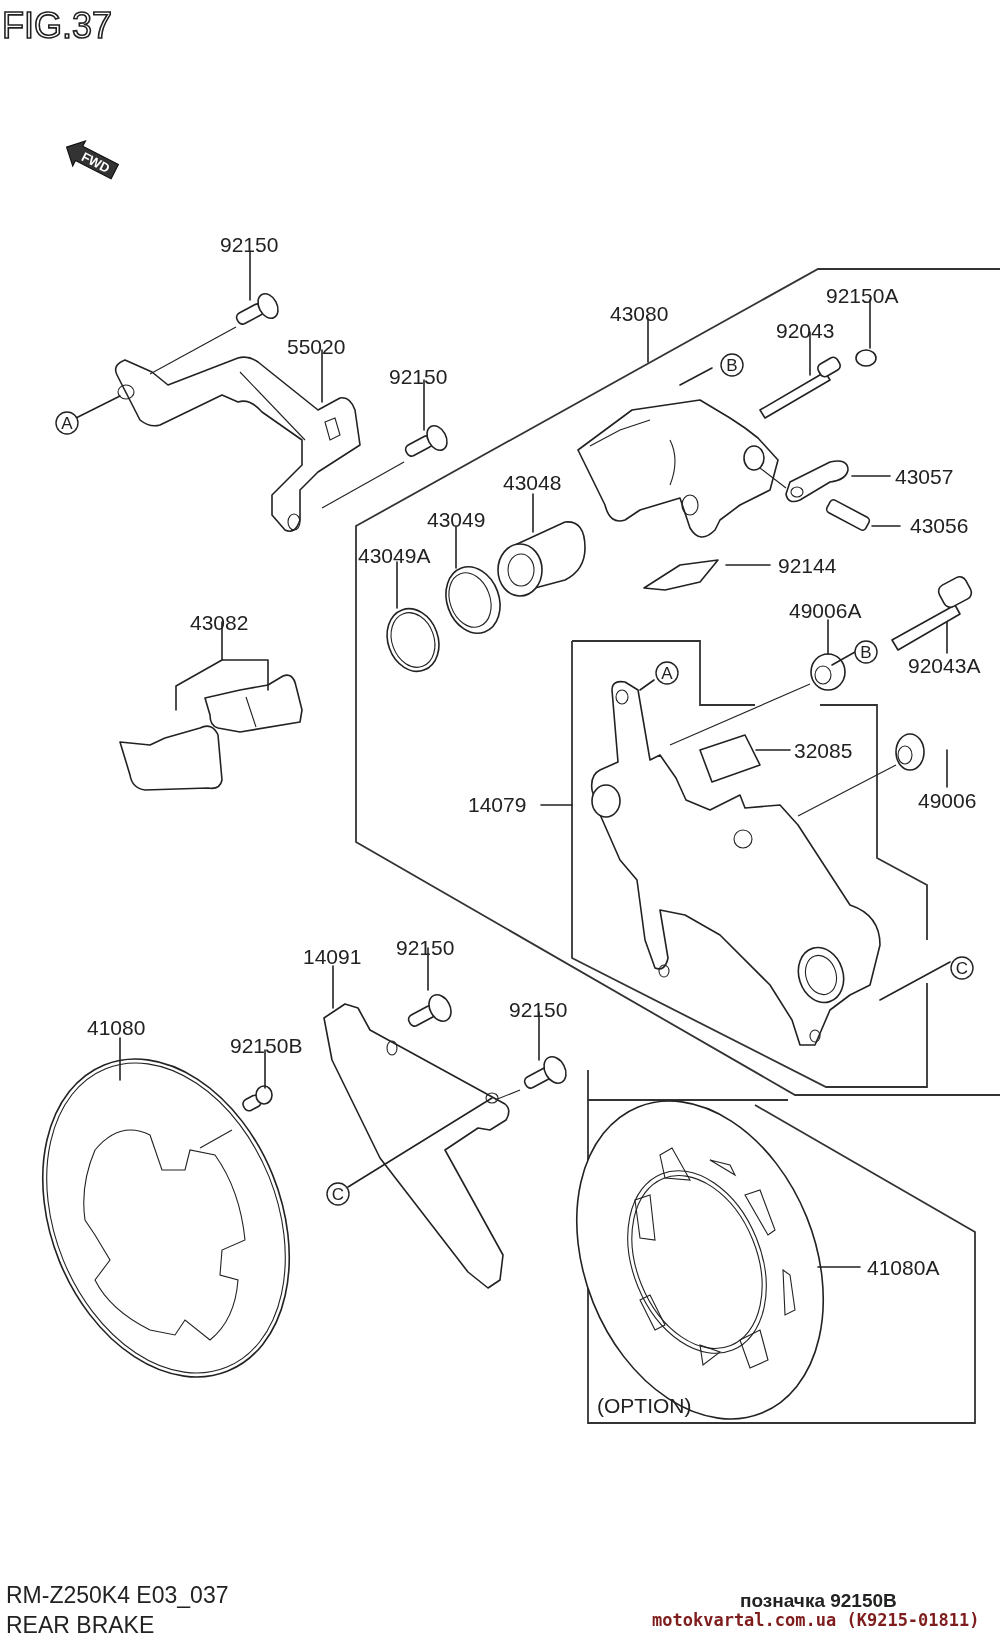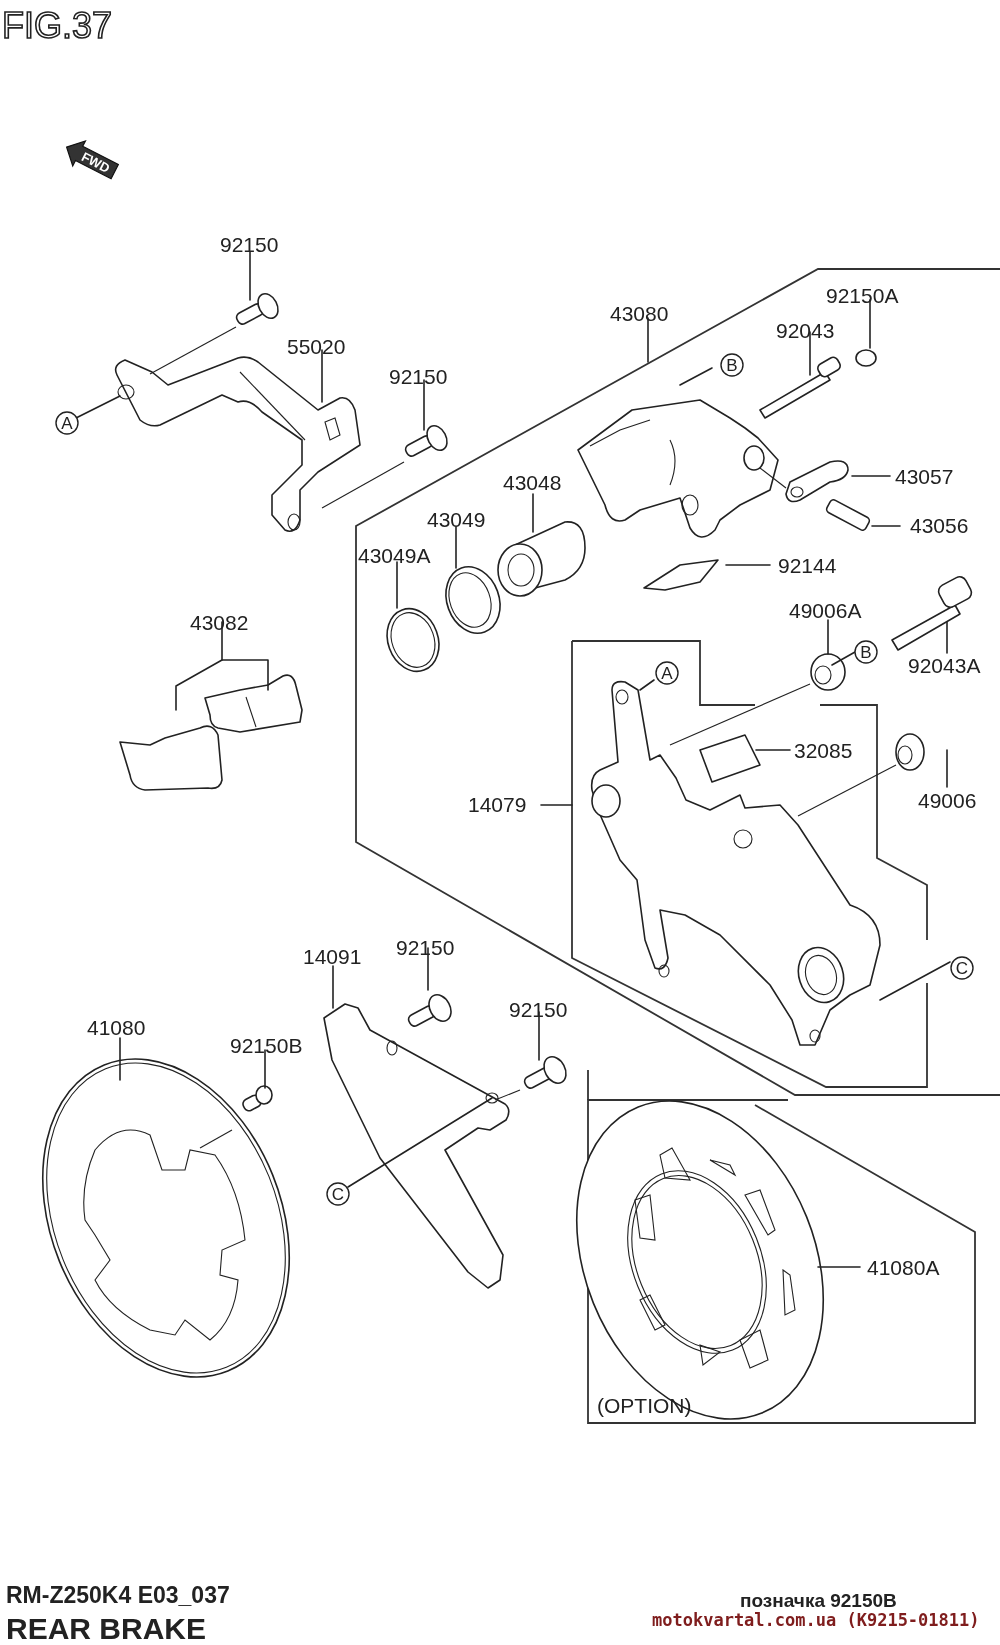--- a/index.html
+++ b/index.html
@@ -7,23 +7,23 @@
          font-family: "Liberation Sans", "DejaVu Sans", sans-serif; }
   #diagram { position: absolute; left: 0; top: 0; width: 1000px; height: 1645px; }
   .ln { fill: none; stroke: #222; stroke-width: 1.6; stroke-linecap: round; stroke-linejoin: round; }
   .frame { fill: none; stroke: #333; stroke-width: 1.8; }
   .part { fill: #fff; stroke: #222; stroke-width: 1.6; stroke-linejoin: round; }
   .thin { fill: none; stroke: #222; stroke-width: 1.1; }
   .lbl { font-family: "Liberation Sans", sans-serif; font-size: 21px; fill: #222; }
   .ref { font-family: "Liberation Sans", sans-serif; font-size: 17px; fill: #222; text-anchor: middle; dominant-baseline: central; }
   .title { font-family: "Liberation Sans", sans-serif; font-size: 36px; fill: #fff; stroke: #222; stroke-width: 1.6; }
   .fwd { font-family: "Liberation Sans", sans-serif; font-size: 13px; font-weight: bold; fill: #fff; }
-  .foot { position: absolute; font-family: "Liberation Sans", sans-serif; color: #222; font-weight: bold; }
+  .foot { position: absolute; font-family: "Liberation Sans", sans-serif; color: #222; }
   #footer-model { left: 6px; top: 1582px; font-size: 23px; }
-  #footer-name { left: 6px; top: 1612px; font-size: 30px; }
+  #footer-name { left: 6px; top: 1612px; font-size: 23px; }
   #footer-note { left: 740px; top: 1590px; font-size: 19px; font-weight: bold; color: #222; }
   #footer-site { left: 652px; top: 1610px; font-size: 17px; font-weight: bold; color: #7f1d1d;
                  font-family: "DejaVu Sans Mono", monospace; }
 </style>
 </head>
 <body>
 
 <svg id="diagram" viewBox="0 0 1000 1645" xmlns="http://www.w3.org/2000/svg">
 
   <text class="title" x="2" y="38">FIG.37</text>

